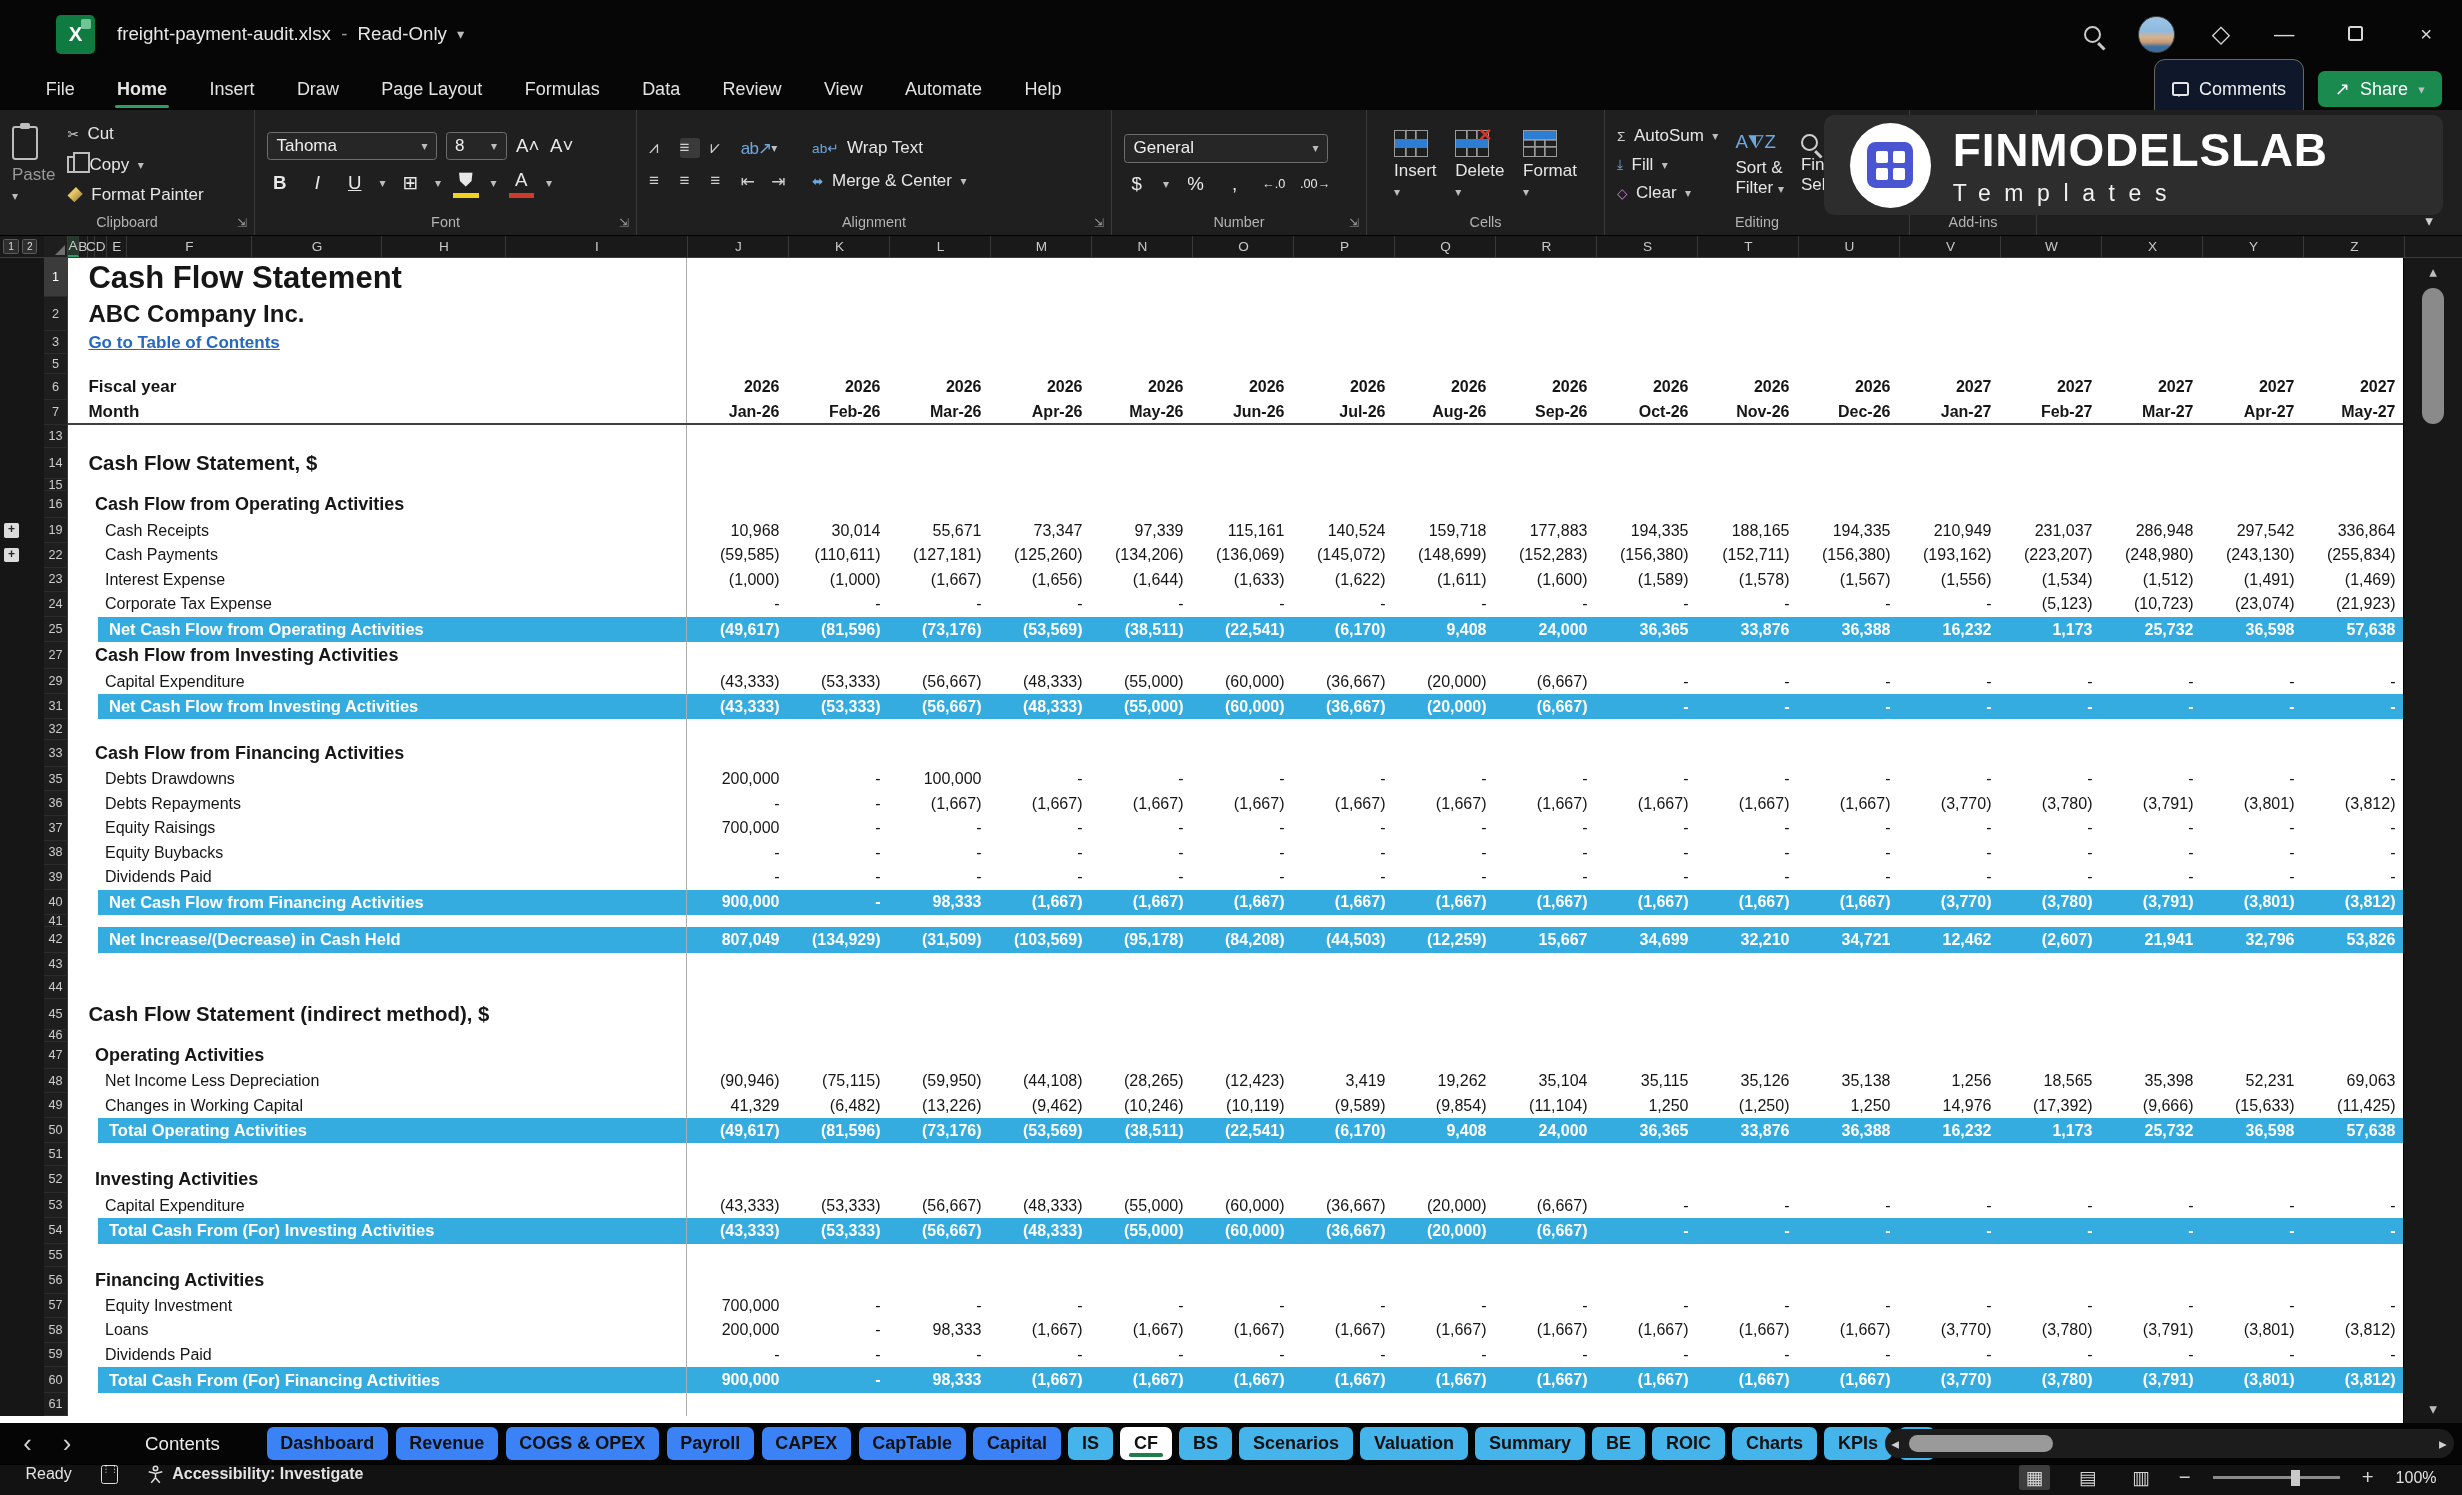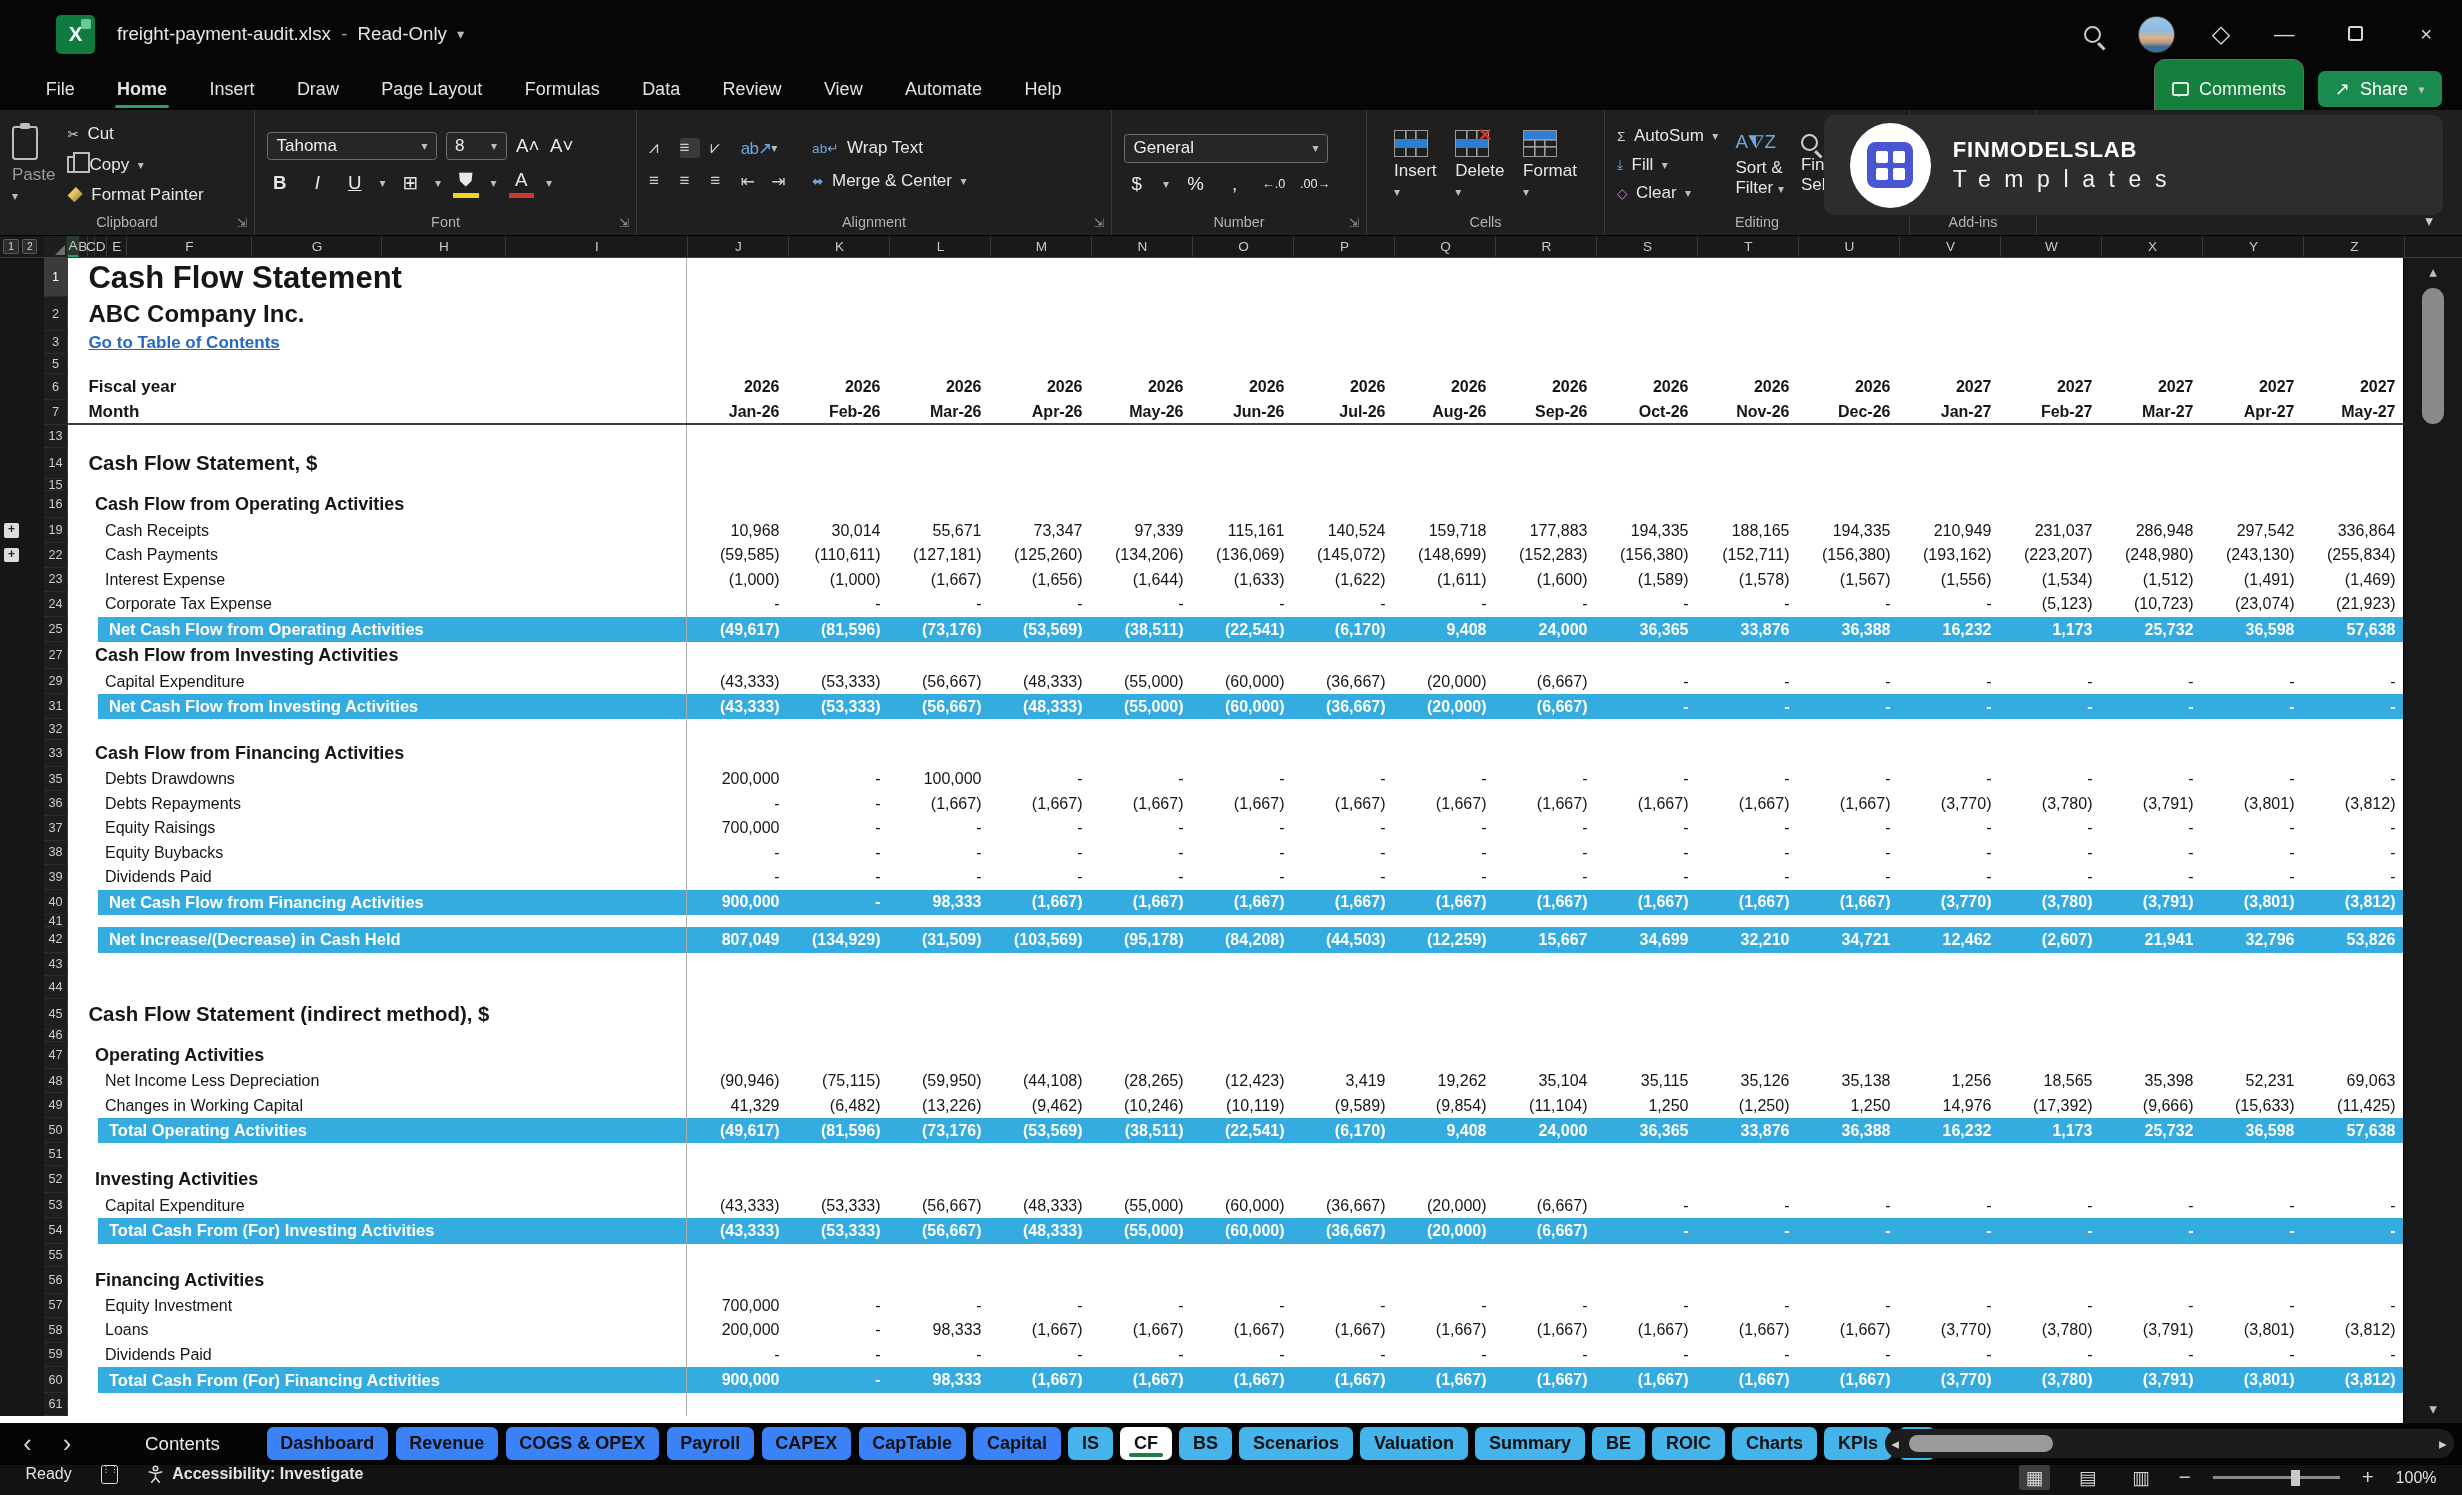--- a/index.html
+++ b/index.html
@@ -22,21 +22,21 @@
   .gem { color:#d9d9d9; font-size:24px; line-height:1; }
   .wbtn { color:#d9d9d9; font-size:20.4px; width:34px; text-align:center; }
   .restore-sq { width:14.4px; height:14.4px; border:2.1px solid #d9d9d9; border-radius:2.5px; position:relative; display:inline-block; }
 
   
   .menubar { height:42px; background:#060606; display:flex; align-items:center; padding:0 22px 0 44px; position:relative; }
   .menu-item { color:#e3e3e3; font-size:18px; margin-right:39px; padding:6.8px 1.7px; position:relative; }
   .menu-item.active { font-weight:700; }
   .menu-item.active::after { content:""; position:absolute; left:0; right:0; bottom:-1.7px; height:3.4px; background:#2f9e63; border-radius:1.7px; }
   .mb-right { position:absolute; right:20.4px; display:flex; gap:13.6px; align-items:center; }
-  .btn-comments { display:flex; align-items:center; gap:10.2px; border:0.8px solid #686868; background:#15803d; color:#f0f0f0;
+  .btn-comments { display:flex; align-items:center; gap:10.2px; border:0.8px solid #686868; background:#0f172a; color:#f0f0f0;
     font-size:18px; border-radius:11px; padding:19px 17px; }
   .bubble { width:17px; height:13.6px; border:2.1px solid #e6e6e6; border-radius:2.5px; position:relative; }
   .bubble::after { content:""; position:absolute; left:2.5px; bottom:-6px; border:3.4px solid transparent; border-top-color:#e6e6e6; }
   .btn-share { display:flex; align-items:center; gap:10.2px; background:#1a8a4f; color:#fff; font-size:18px; border-radius:6.8px; padding:6.8px 17px; }
   .btn-share .chev { font-size:12.7px; }
 
   
   .ribbon { height:126px; background:#1f1f1f; display:flex; position:relative; border-bottom:1.7px solid #000; }
   .grp { border-right:0.8px solid #3a3a3a; display:flex; flex-direction:column; padding:6.8px 12px 1.7px; }
   .grp-body { flex:1; display:flex; align-items:center; gap:12px; }
@@ -73,21 +73,21 @@
   .addins-ic span { border:2.5px solid #c8542a; border-radius:1.7px; }
   .analyze-ic { width:34px; height:29px; border:1.7px solid #bdbdbd; position:relative;
     background:linear-gradient(#1f1f1f,#1f1f1f); }
   .analyze-ic i { position:absolute; bottom:2.5px; width:4.2px; background:#4f8fd6; }
   .analyze-ic::after { content:""; position:absolute; right:-6.8px; bottom:-6.8px; width:13.6px; height:13.6px; border:2.5px solid #d9d9d9; border-radius:50%; background:rgba(31,31,31,.2); }
   .brand { position:absolute; right:18.7px; top:5.1px; width:619px; height:100px; background:#2d2d2d; border-radius:10.2px;
     display:flex; align-items:center; padding:0 25.5px; gap:22px; }
   .brand-ellipse { width:81px; height:85px; background:#fff; border-radius:50%; display:flex; align-items:center; justify-content:center; }
   .brand-mark { width:46px; height:46px; background:#4a55d2; border-radius:8.5px; display:grid; grid-template:1fr 1fr/1fr 1fr; gap:5.1px; padding:8.5px; }
   .brand-mark span { background:#fff; border-radius:1.7px; }
-  .brand-txt .l1 { color:#fff; font-weight:800; font-size:22px; letter-spacing:0.8px; }
+  .brand-txt .l1 { color:#fff; font-weight:800; font-size:46px; letter-spacing:0.8px; }
   .brand-txt .l2 { color:#f2f2f2; font-size:23px; letter-spacing:13.6px; margin-top:3.4px; }
   .ribbon-collapse { position:absolute; right:29px; bottom:5.1px; color:#cfcfcf; font-size:15.3px; }
 
   
   .colhead { height:22px; background:#191919; display:flex; border-bottom:0.8px solid #3c3c3c; }
   .outline-corner { width:44px; display:flex; gap:3.4px; padding:2.5px 3.4px; }
   .obtn { width:15.3px; height:15.3px; background:#2e2e2e; border:0.8px solid #5a5a5a; color:#ddd; font-size:10.2px;
     display:flex; align-items:center; justify-content:center; border-radius:1.7px; }
   .rnum-head { width:24px; border-right:0.8px solid #3c3c3c; position:relative; background:#1e1e1e; }
   .rnum-head::after { content:""; position:absolute; right:2.5px; bottom:2.5px; border-left:10.2px solid transparent; border-bottom:10.2px solid #6e6e6e; }

